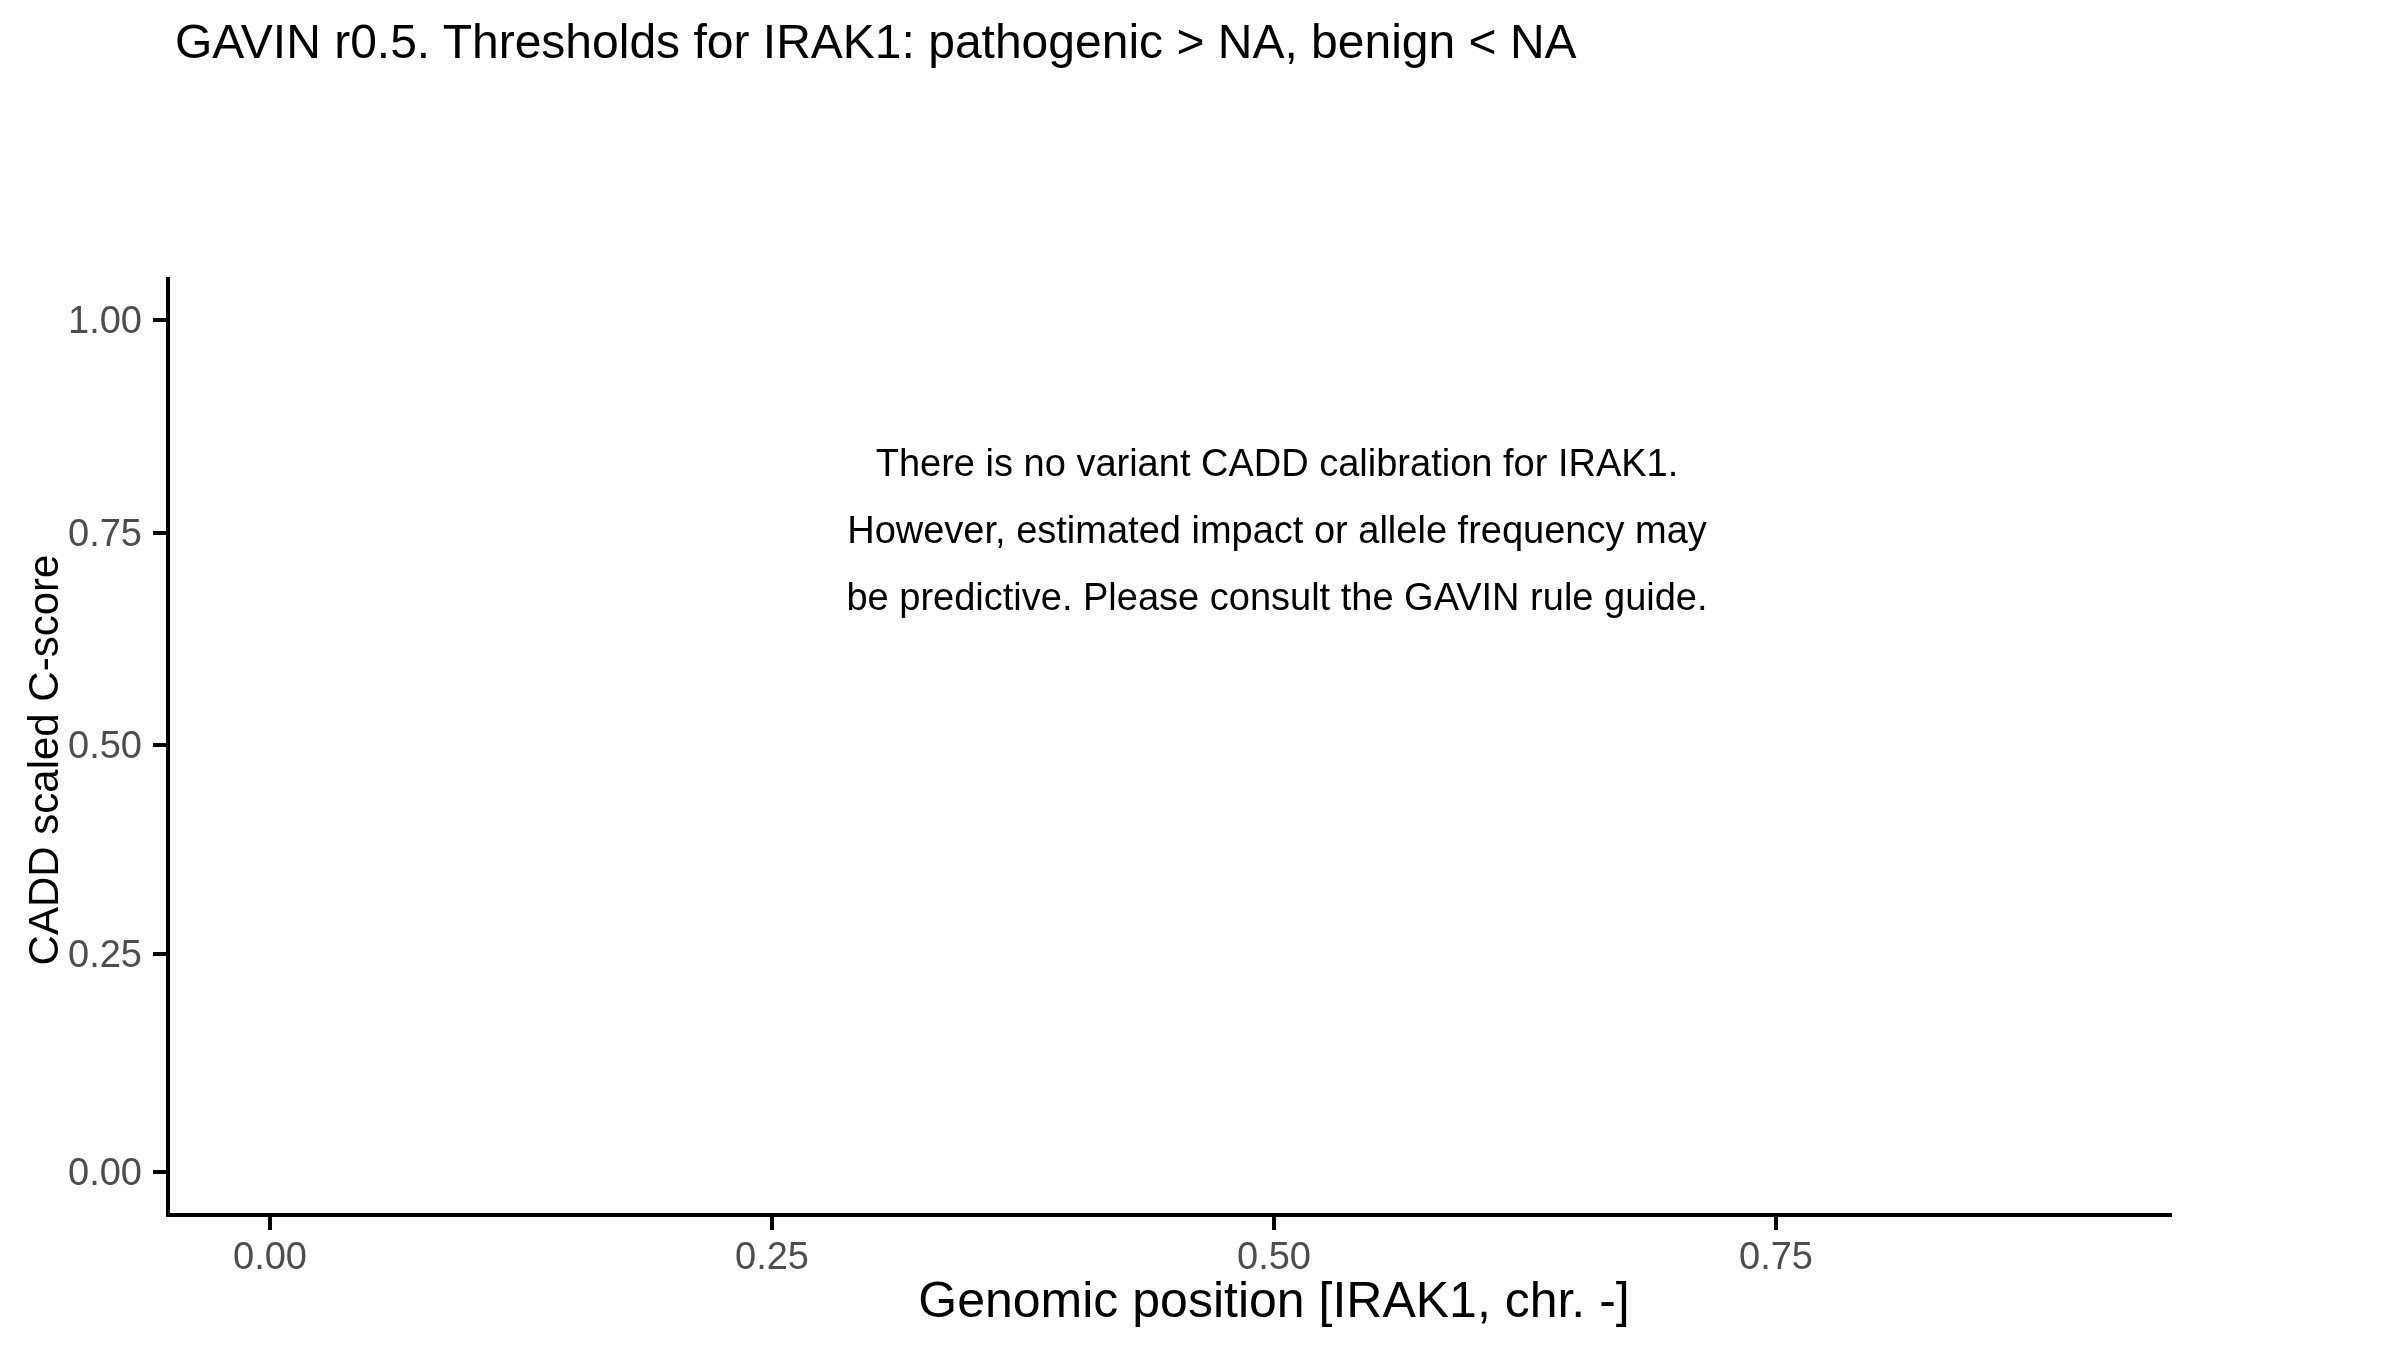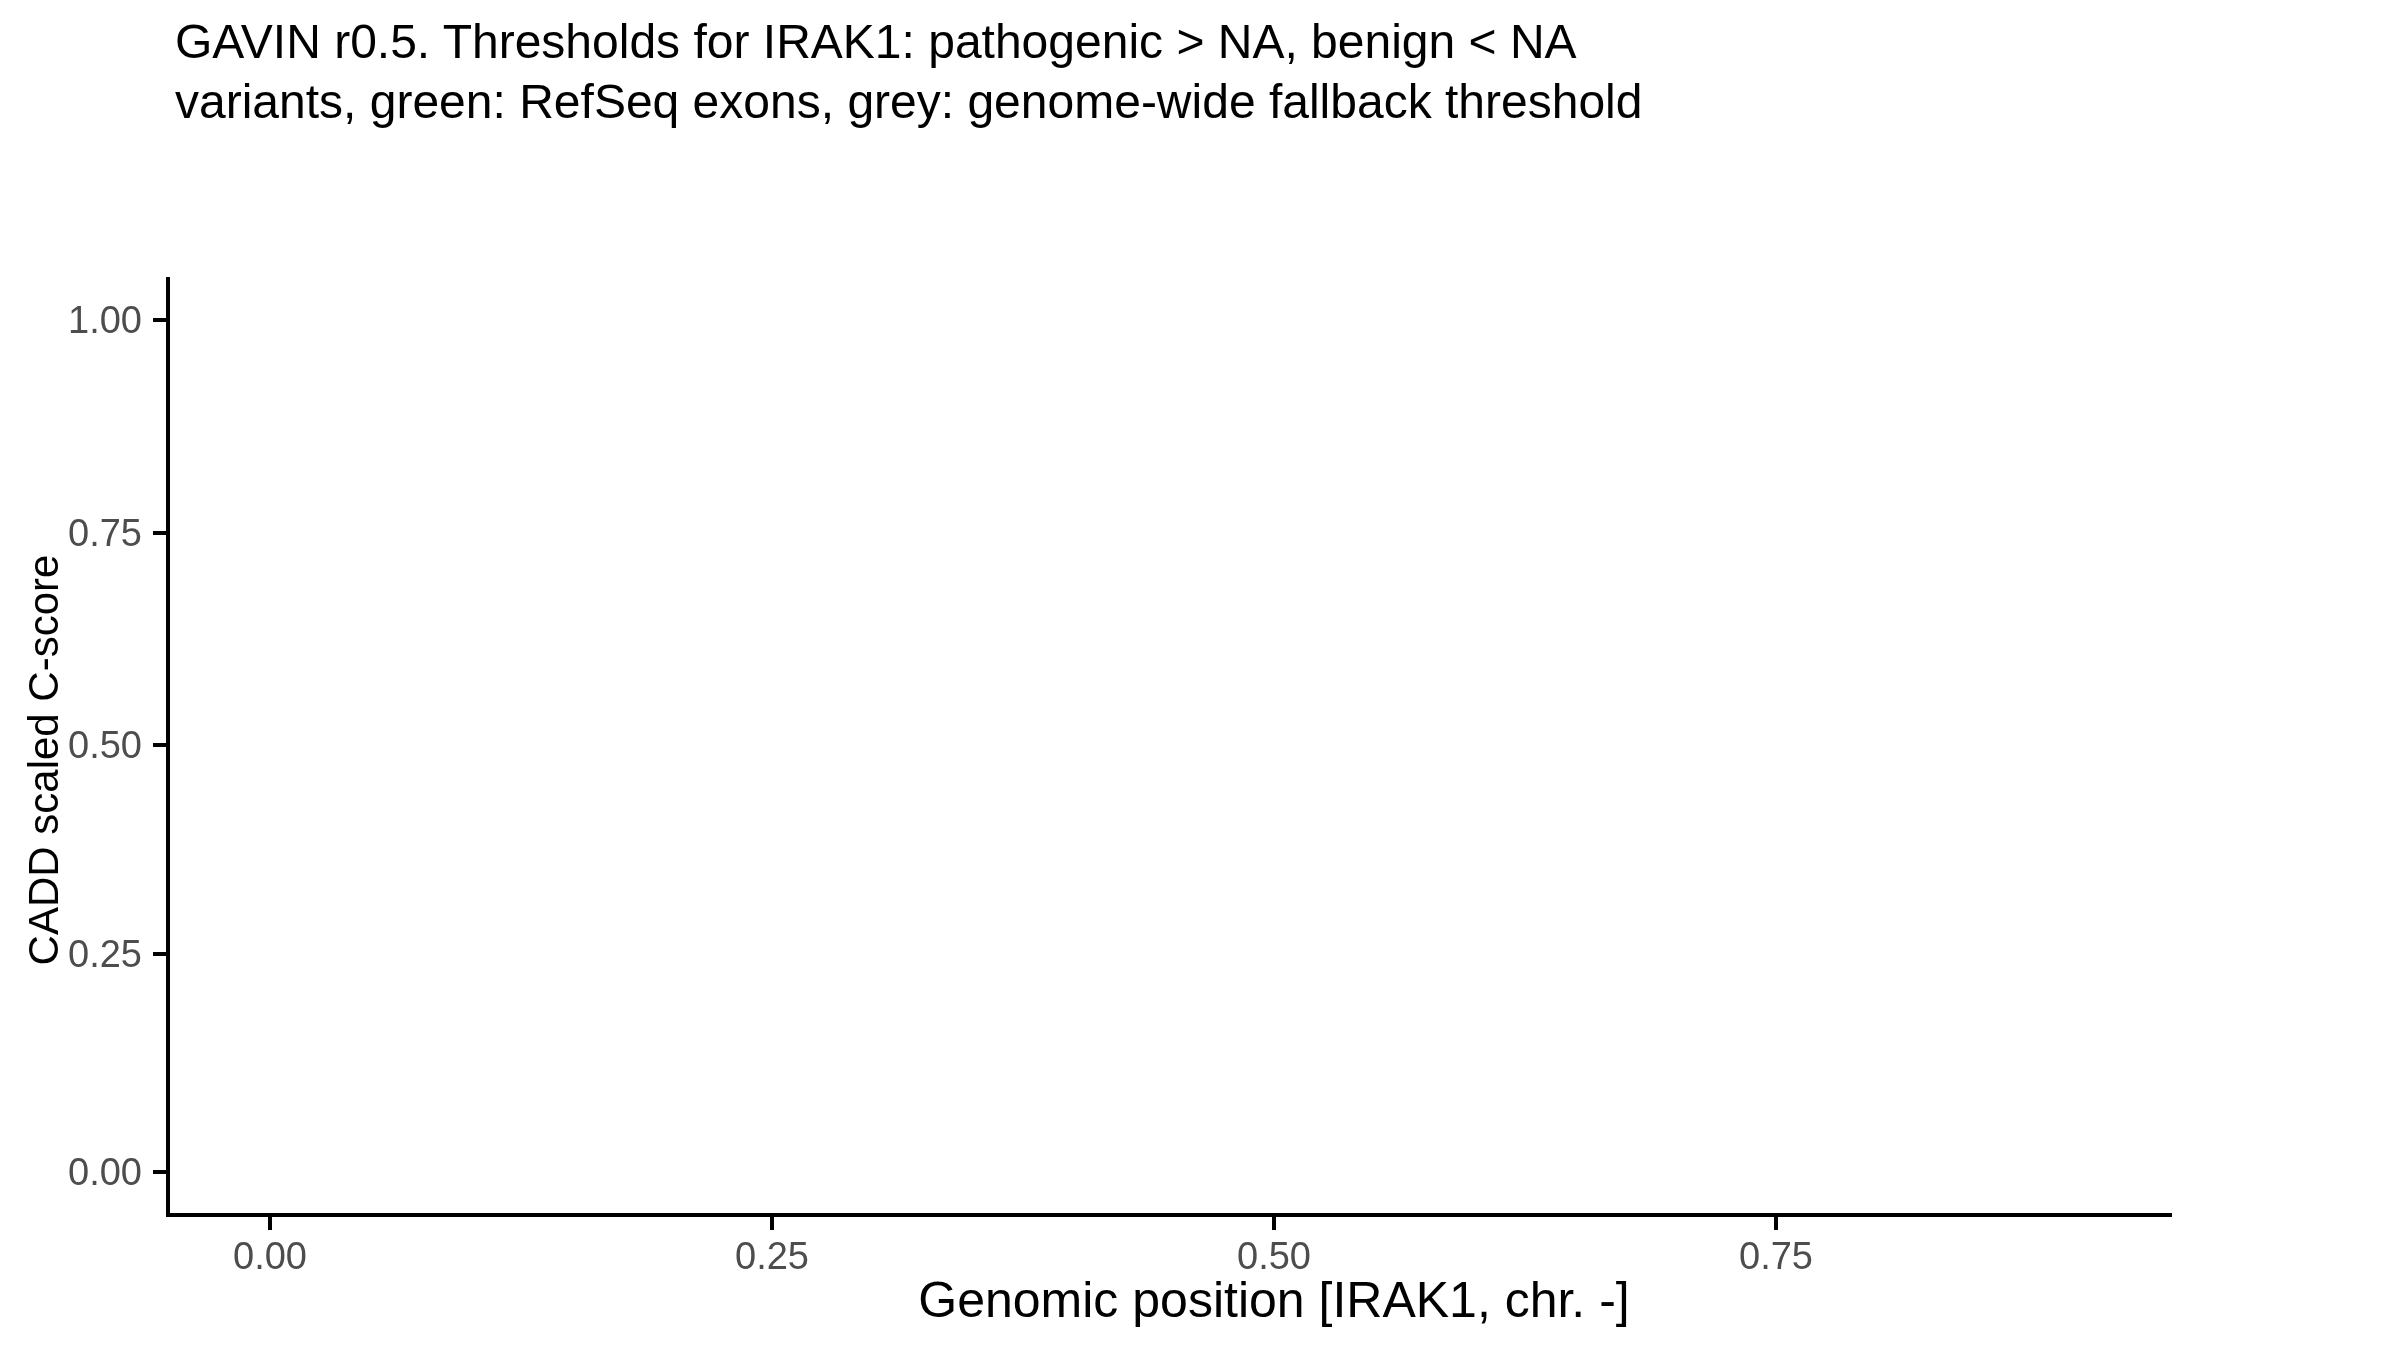--- a/index.html
+++ b/index.html
@@ -110,21 +110,20 @@
     white-space: nowrap;
   }
 </style>
 </head>
 <body>
 
 <div id="chart-root">
 
   <div class="plot-title">
     <div>GAVIN r0.5. Thresholds for IRAK1: pathogenic &gt; NA, benign &lt; NA</div>
-    <div>variants, green: RefSeq exons, grey: genome-wide fallback threshold</div>
   </div>
 
   <div class="y-axis-line"></div>
   <div class="x-axis-line"></div>
 
   <div class="y-tick-mark" style="top:318px;"></div>
   <div class="y-tick-mark" style="top:531px;"></div>
   <div class="y-tick-mark" style="top:743px;"></div>
   <div class="y-tick-mark" style="top:952px;"></div>
   <div class="y-tick-mark" style="top:1170px;"></div>
@@ -143,14 +142,19 @@
 
   <div class="x-tick-label" style="left:200px;">0.00</div>
   <div class="x-tick-label" style="left:702px;">0.25</div>
   <div class="x-tick-label" style="left:1204px;">0.50</div>
   <div class="x-tick-label" style="left:1706px;">0.75</div>
   <div class="x-tick-label" style="left:2207px;">1.00</div>
 
   <div class="x-axis-title">Genomic position [IRAK1, chr. -]</div>
   <div class="y-axis-title">CADD scaled C-score</div>
 
+  <div class="panel-annotation">
+    <div>There is no variant CADD calibration for IRAK1.</div>
+    <div>However, estimated impact or allele frequency may</div>
+    <div>be predictive. Please consult the GAVIN rule guide.</div>
+  </div>
 
 </div>
 
 </body></html>

